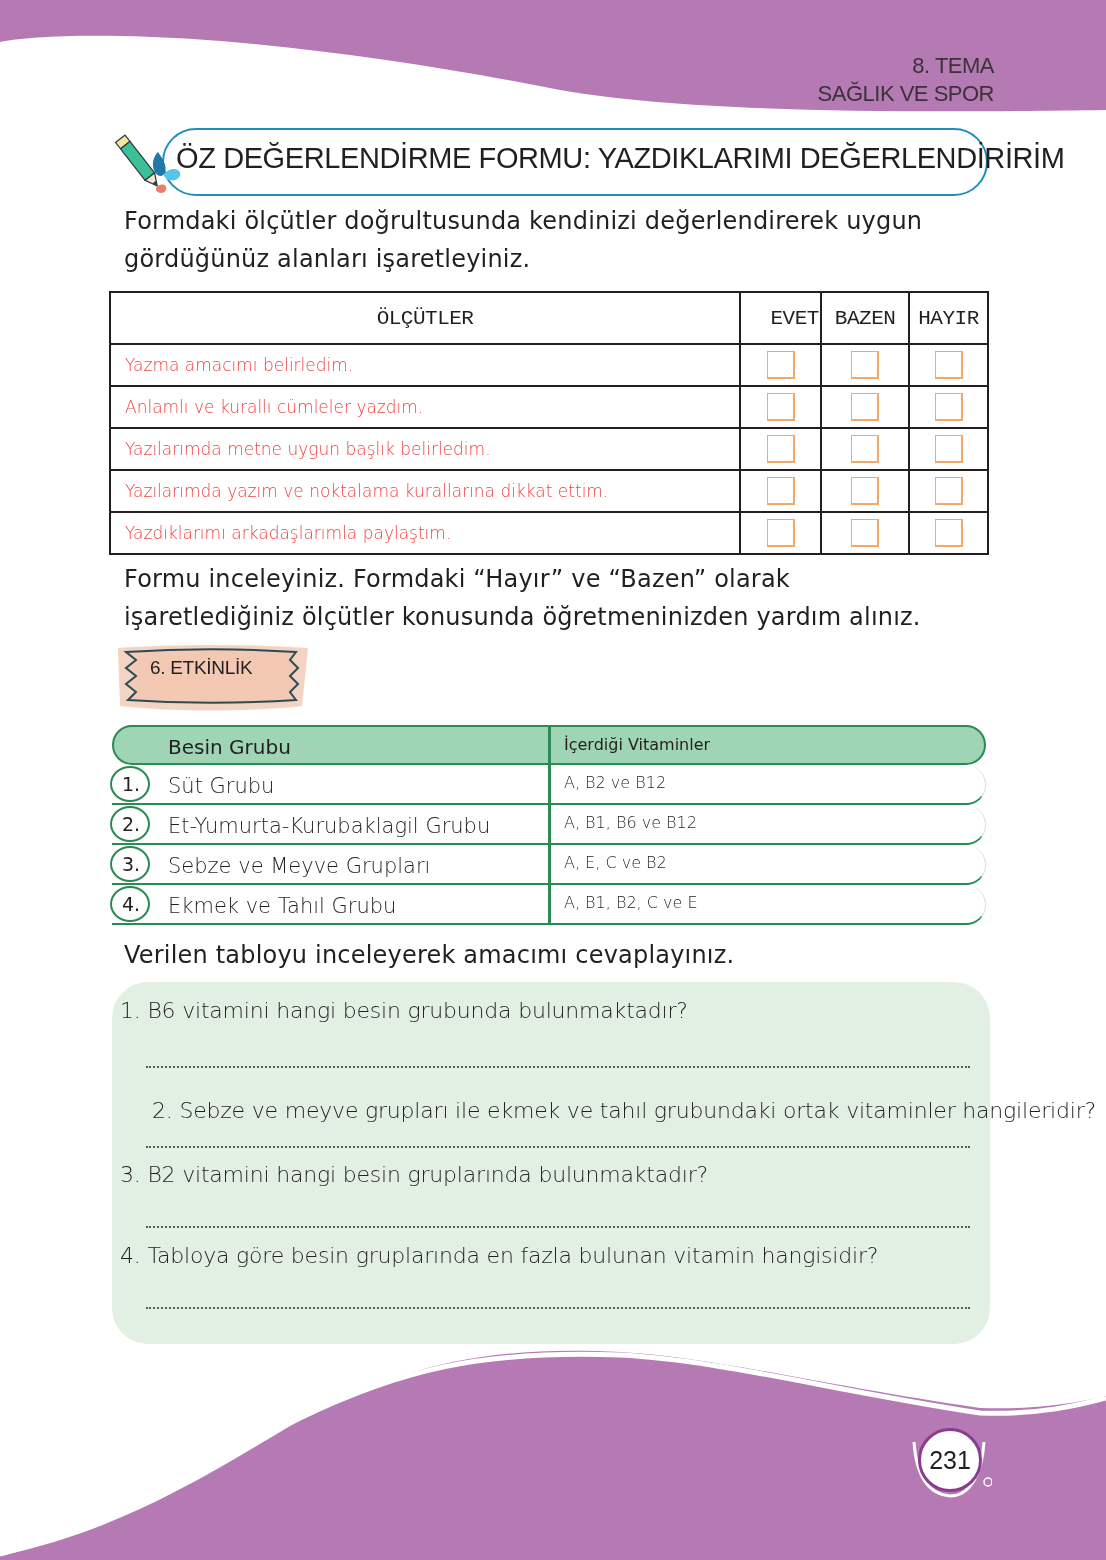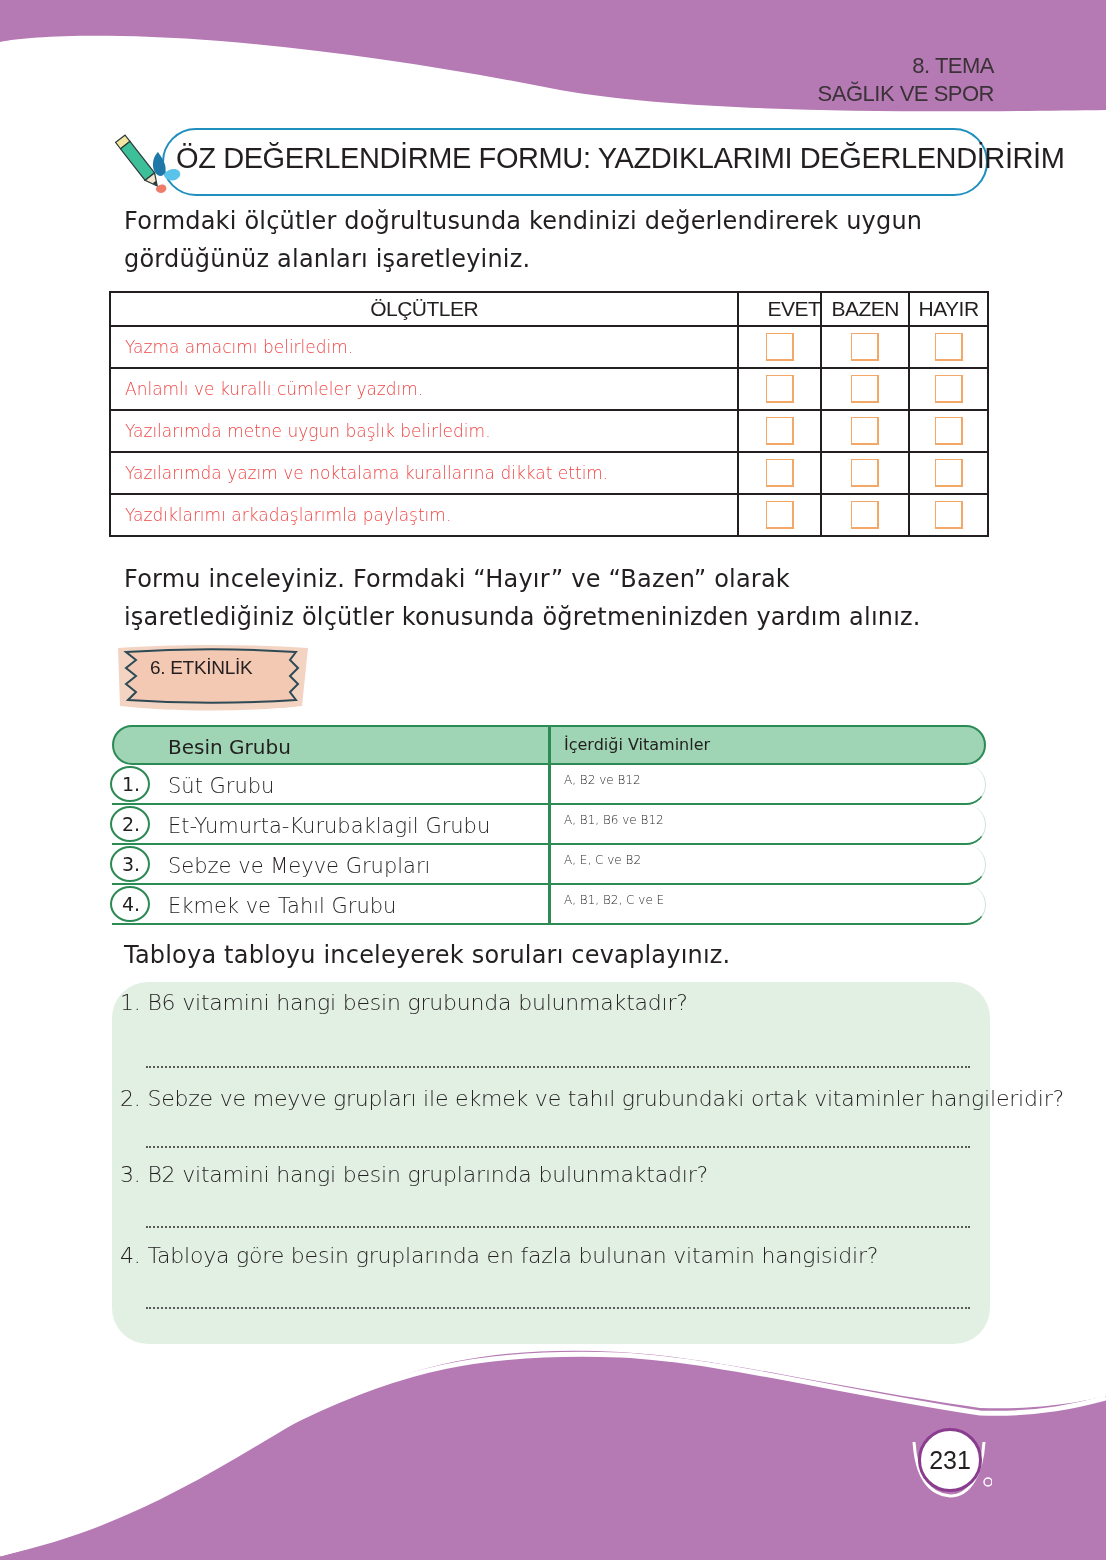--- a/index.html
+++ b/index.html
@@ -19,39 +19,39 @@
   .title-icon { position: absolute; left: 0; top: 0; width: 80px; height: 72px; }
 
   .para { position: absolute; left: 124px; font-family: "DejaVu Sans", sans-serif; font-size: 24px;
     line-height: 38px; color: #231f20; z-index: 2; letter-spacing: 0.2px; }
   .para1 { top: 202px; width: 820px; }
   .para2 { top: 560px; width: 840px; }
   .para3 { top: 936px; width: 700px; }
 
   table.eval { position: absolute; left: 109px; top: 291px; width: 880px; border-collapse: collapse; z-index: 2; }
   table.eval th, table.eval td { border: 2px solid #231f20; }
-  table.eval th { height: 34px; font-weight: normal; font-family: Liberation Sans, sans-serif; font-size: 21px; color: #231f20; letter-spacing: -0.5px; }
+  table.eval th { height: 52px; font-weight: normal; font-family: Liberation Mono, monospace; font-size: 21px; color: #231f20; letter-spacing: -0.5px; }
   table.eval td { height: 42px; }
   table.eval td.crit { padding-left: 14px; font-size: 17px; font-family: "DejaVu Sans", sans-serif; color: #ef4444; font-weight: 300; }
   table.eval td.chk { text-align: center; }
   .col-crit { width: 632px; } .col-evet { width: 81px; padding-left: 28px; } .col-bazen { width: 88px; } .col-hayir { width: 79px; }
   .cbox { display: inline-block; width: 28px; height: 28px; border: 1.5px solid #f4a867; border-right-width: 2.5px; border-bottom-width: 2.5px; background: #fff; vertical-align: middle; cursor: pointer; }
 
   .etk-wrap { position: absolute; left: 116px; top: 642px; width: 194px; height: 70px; z-index: 2; }
   .etk-svg { position: absolute; left: 0; top: 0; }
   .etk-text { position: absolute; left: 34px; top: 15px; font-family: "Liberation Sans", sans-serif; font-size: 19px; color: #231f20; letter-spacing: -0.3px; }
 
   .food { position: absolute; left: 112px; top: 725px; width: 874px; z-index: 2; }
   .food-head { position: relative; height: 40px; background: #9fd4b4; border: 2px solid #2c8a55; border-radius: 20px; }
   .food-head .c1 { position: absolute; left: 54px; top: 8px; font-size: 20px; }
   .food-head .c2 { position: absolute; left: 450px; top: 8px; font-size: 16px; }
   .food-row { position: relative; height: 40px; border-bottom: 2px solid #2c8a55; border-right: 1px solid #cfe3d7; border-radius: 0 20px 20px 0; background: #fff; }
   .food-row .num { position: absolute; left: -2px; top: 1px; width: 40px; height: 36px; border: 2.5px solid #2c8a55; border-radius: 50%; font-size: 19px; padding-left: 10px; line-height: 32px; background: #fff; }
   .food-row .c1 { position: absolute; left: 56px; top: 9px; font-size: 21px; font-weight: 300; }
-  .food-row .c2 { position: absolute; left: 452px; top: 8px; font-size: 12px; font-weight: 300; }
+  .food-row .c2 { position: absolute; left: 452px; top: 8px; font-size: 16px; font-weight: 300; }
   .food-divider { position: absolute; left: 436px; top: 0; width: 3px; height: 200px; background: #2c8a55; }
 
   .qbox { position: absolute; left: 112px; top: 982px; width: 878px; height: 362px; background: #e2f0e4; border-radius: 36px; z-index: 2; }
   .q { position: absolute; left: 8px; font-size: 22px; font-weight: 300; color: #231f20; white-space: nowrap; letter-spacing: -0.2px; }
   .dots { position: absolute; left: 34px; width: 824px; height: 2px; border-bottom: 2px dotted #5a5a5a; }
 
   .page-num-wrap { position: absolute; left: 912px; top: 1412px; width: 80px; height: 90px; z-index: 3; }
   .page-num { position: absolute; left: 6px; top: 16px; width: 64px; height: 64px; border-radius: 50%; background: #fff; border: 3px solid #8a3c8e;
     font-family: "Liberation Sans", sans-serif; font-size: 25px; text-align: center; line-height: 58px; color: #231f20; }
 </style>
@@ -161,26 +161,26 @@
     <span class="c2">A, E, C ve B2</span>
   </div>
   <div class="food-row">
     <span class="num">4.</span>
     <span class="c1">Ekmek ve Tahıl Grubu</span>
     <span class="c2">A, B1, B2, C ve E</span>
   </div>
   <div class="food-divider"></div>
 </div>
 
-<p class="para para3">Tabloya tabloyu inceleyerek soruları cevaplayınız.</p>
+<p class="para para3">Verilen tabloyu inceleyerek amacımı cevaplayınız.</p>
 
 <div class="qbox">
-  <div class="q" style="top:8px;text-align:center;">1. B6 vitamini hangi besin grubunda bulunmaktadır?</div>
+  <div class="q" style="top:16px;text-align:center;">1. B6 vitamini hangi besin grubunda bulunmaktadır?</div>
   <div class="dots" style="top:84px;"></div>
-  <div class="q" style="top:104px;">2. Sebze ve meyve grupları ile ekmek ve tahıl grubundaki ortak vitaminler hangileridir?</div>
+  <div class="q" style="top:116px;margin-left:32px;">2. Sebze ve meyve grupları ile ekmek ve tahıl grubundaki ortak vitaminler hangileridir?</div>
   <div class="dots" style="top:164px;"></div>
   <div class="q" style="top:180px;">3. B2 vitamini hangi besin gruplarında bulunmaktadır?</div>
   <div class="dots" style="top:244px;"></div>
   <div class="q" style="top:261px;">4. Tabloya göre besin gruplarında en fazla bulunan vitamin hangisidir?</div>
   <div class="dots" style="top:325px;"></div>
 </div>
 
 <div class="page-num-wrap">
   <svg style="position:absolute;left:0;top:0;" width="80" height="90" viewBox="0 0 80 90" xmlns="http://www.w3.org/2000/svg">
     <circle cx="34" cy="10" r="7" fill="#b57ab4"></circle>

